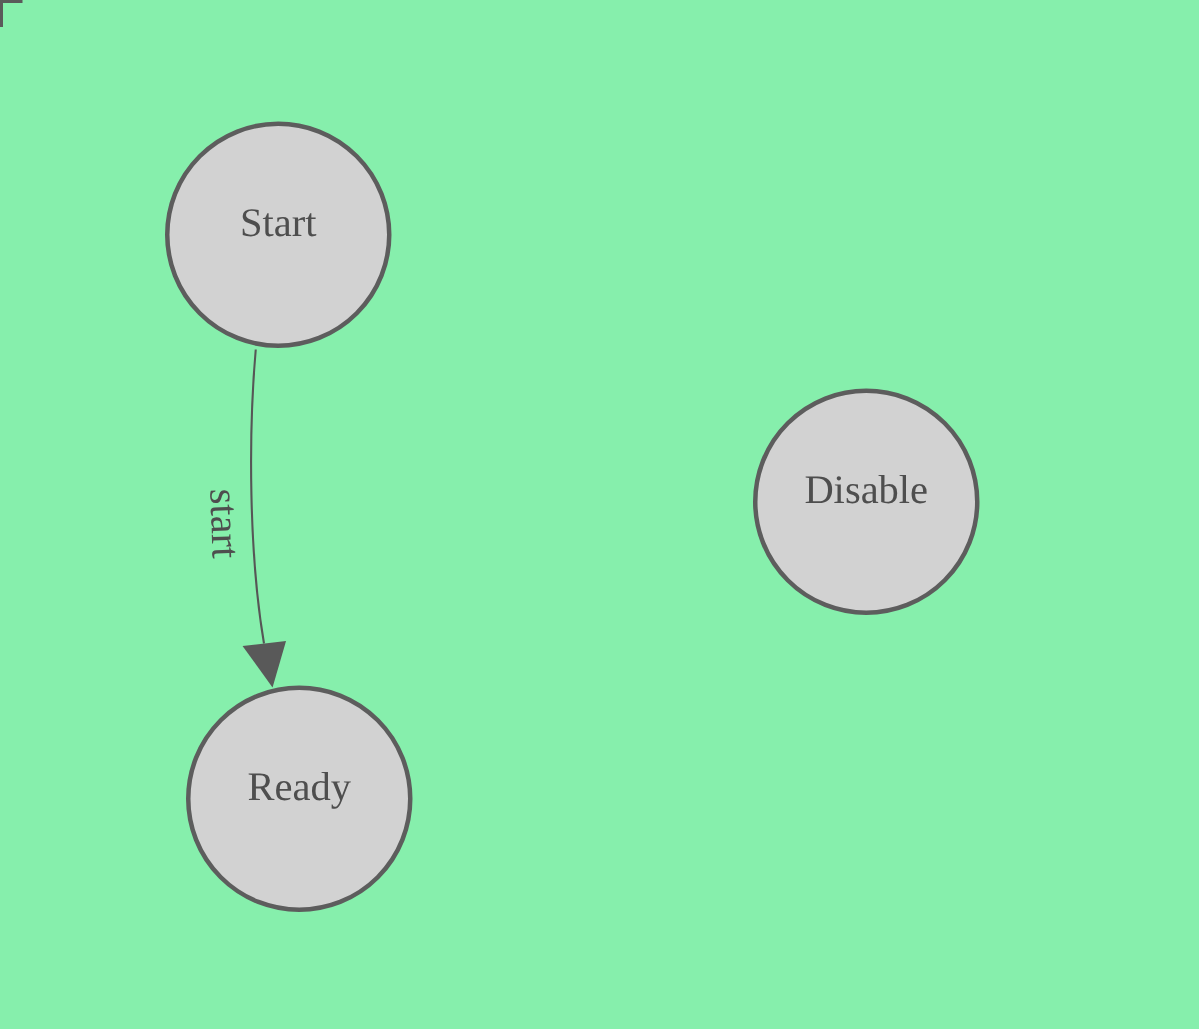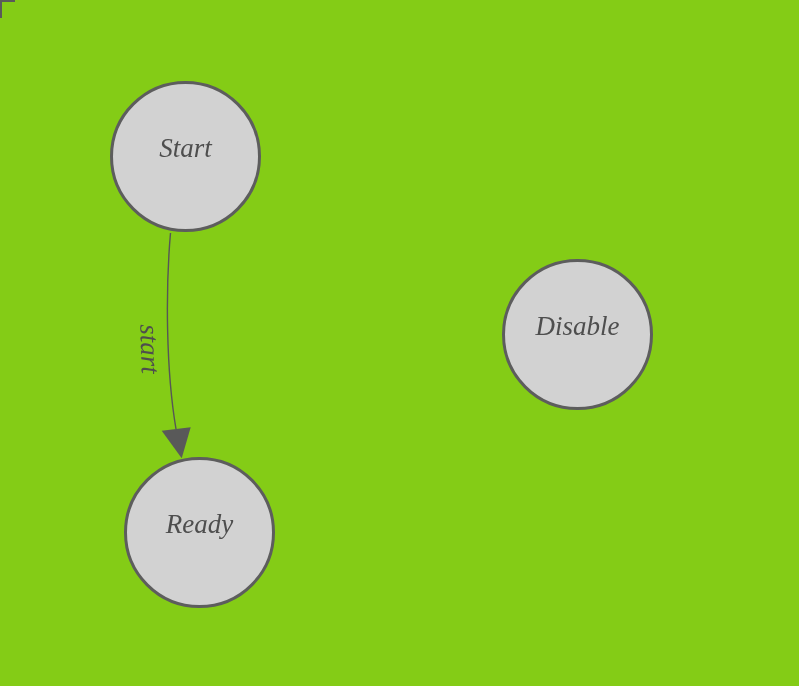--- a/index.html
+++ b/index.html
@@ -9,22 +9,21 @@
     height: 686px;
     background: #ffffff;
     overflow: hidden;
     font-family: "Liberation Serif", serif;
   }
 
   .canvas {
     position: relative;
     width: 799px;
     height: 686px;
-    background: #84cc16;
-    font-style: italic;
+    background: #86efac;
   }
 
   
   .corner-mark {
     position: absolute;
     left: 0;
     top: 0;
     width: 15px;
     height: 18px;
     border-left: 2px solid #5a5a5a;

